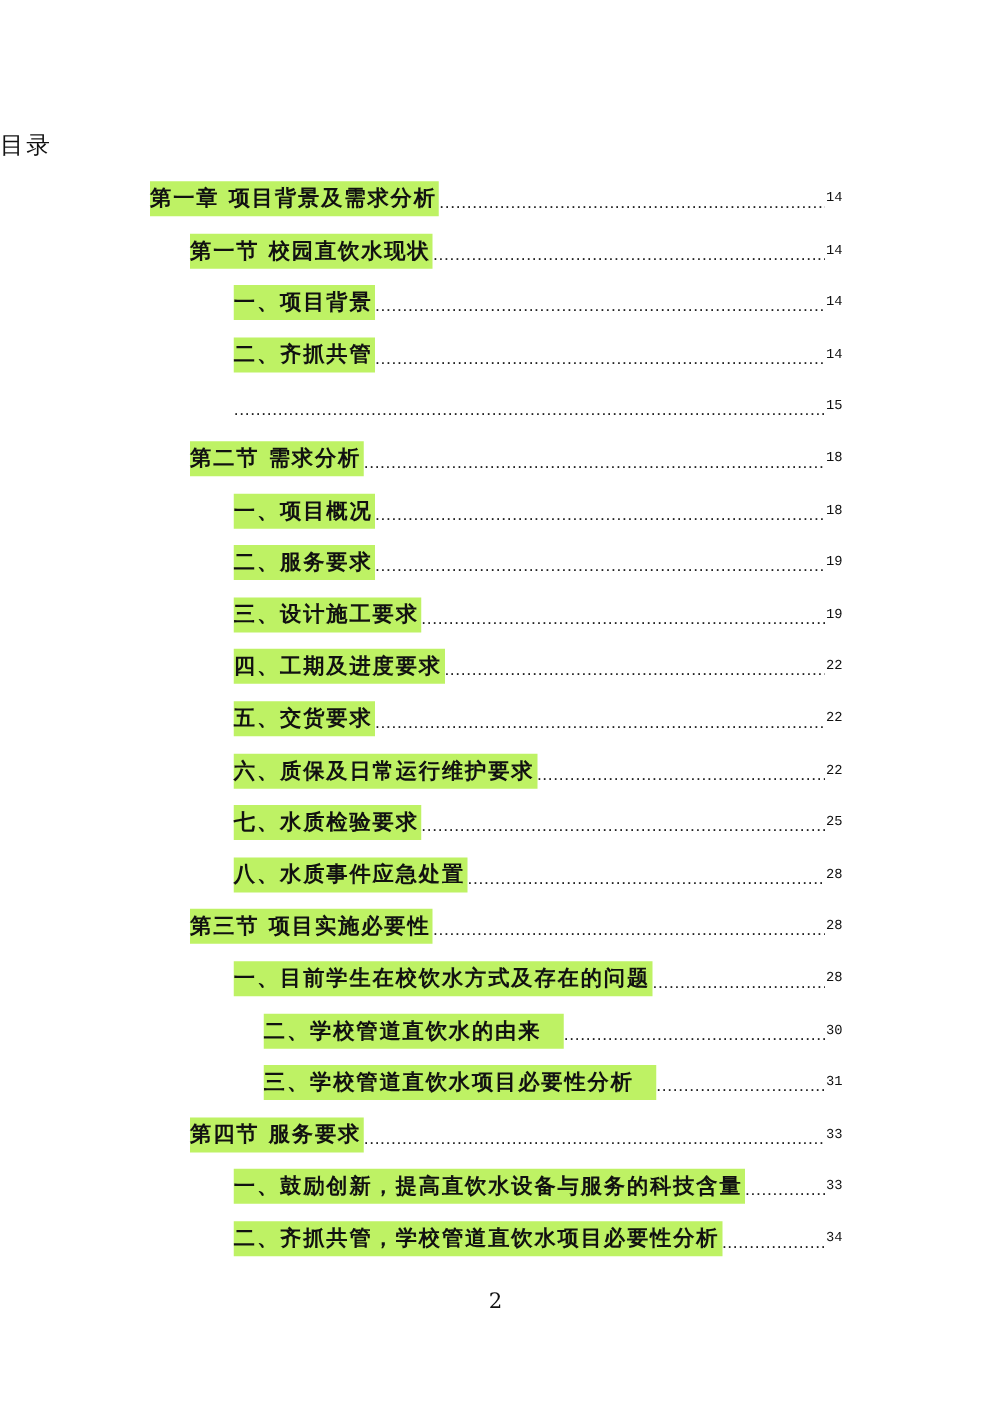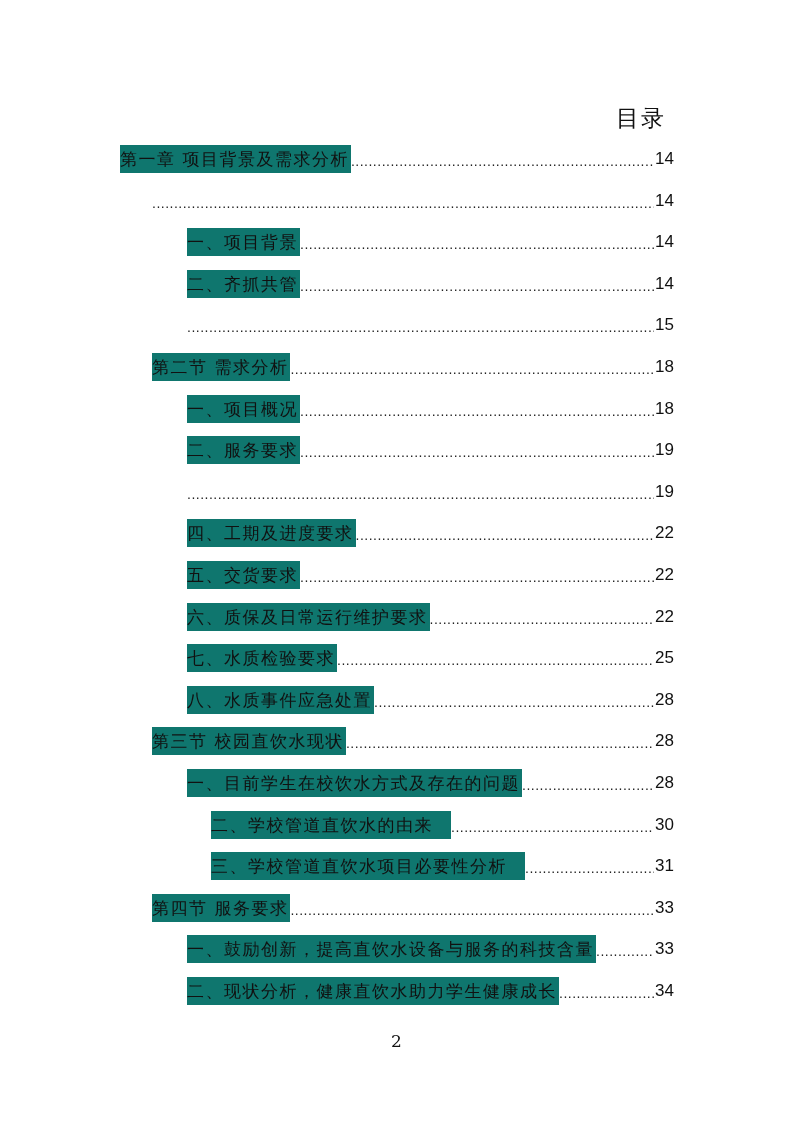--- a/index.html
+++ b/index.html
@@ -1,45 +1,46 @@
 <!DOCTYPE html>
 <html><head>
 <meta charset="utf-8">
 <style>
   html, body { margin:0; padding:0; background:#ffffff; }
   body { width:793px; height:1122px; position:relative; overflow:hidden;
          font-family: "DejaVu Sans", "Liberation Sans", sans-serif; color:#111; }
-  .title { position:absolute; top:103px; left:0; width:666px; text-align:right;
-           font-size:23px; letter-spacing:2px; }
+  .title { position:absolute; top:103px; left:0; width:666px; text-align:left;
+           font-size:19px; letter-spacing:2px; }
   .toc { position:absolute; top:145px; left:0; width:793px; }
   .row { position:absolute; height:28px; display:flex; align-items:flex-end;
          font-size:17px; line-height:28px; }
-  .row .label { white-space:nowrap; letter-spacing:1.5px; padding-right:2px; background:#0f766e; }
+  .row .label { white-space:nowrap; letter-spacing:1.5px; padding-right:2px; background:#bef264;font-weight:bold; }
   .row .dots { flex:1; overflow:hidden; white-space:nowrap; font-family:"Liberation Sans", sans-serif;
                font-size:14px; letter-spacing:0.5px; line-height:24px; color:#222; }
-  .row .page { font-family:Liberation Sans, sans-serif; font-size:17px; padding-left:1px; }
+  .row .page { font-family:Liberation Mono, monospace; font-size:11px; padding-left:1px; }
   .lvl1 { left:120px; width:554px; }
   .lvl2 { left:152px; width:522px; }
   .lvl3 { left:187px; width:487px; }
   .gap .label { padding-right:18px;margin-left:24px; }
   .footer { position:absolute; top:1031px; left:0; width:793px; text-align:center;
             font-family:"DejaVu Serif", "Liberation Serif", serif; font-size:17px; }
 </style>
 </head>
 <body>
 
 <div class="title">目录</div>
 
 <div class="toc">
   <div class="row lvl1" style="top:0px">
     <span class="label">第一章  项目背景及需求分析</span>
       <span class="dots">.........................................................................................................................</span>
       <span class="page">14</span>
   </div>
   <div class="row lvl2" style="top:41.6px">
+    <span class="label">第一节  校园直饮水现状</span>
       <span class="dots">.........................................................................................................................</span>
       <span class="page">14</span>
   </div>
   <div class="row lvl3" style="top:83.2px">
     <span class="label">一、项目背景</span>
       <span class="dots">.........................................................................................................................</span>
       <span class="page">14</span>
   </div>
   <div class="row lvl3" style="top:124.8px">
     <span class="label">二、齐抓共管</span>
@@ -59,20 +60,21 @@
     <span class="label">一、项目概况</span>
       <span class="dots">.........................................................................................................................</span>
       <span class="page">18</span>
   </div>
   <div class="row lvl3" style="top:291.2px">
     <span class="label">二、服务要求</span>
       <span class="dots">.........................................................................................................................</span>
       <span class="page">19</span>
   </div>
   <div class="row lvl3" style="top:332.8px">
+    <span class="label">三、设计施工要求</span>
       <span class="dots">.........................................................................................................................</span>
       <span class="page">19</span>
   </div>
   <div class="row lvl3" style="top:374.4px">
     <span class="label">四、工期及进度要求</span>
       <span class="dots">.........................................................................................................................</span>
       <span class="page">22</span>
   </div>
   <div class="row lvl3" style="top:416px">
     <span class="label">五、交货要求</span>
@@ -88,21 +90,21 @@
     <span class="label">七、水质检验要求</span>
       <span class="dots">.........................................................................................................................</span>
       <span class="page">25</span>
   </div>
   <div class="row lvl3" style="top:540.8px">
     <span class="label">八、水质事件应急处置</span>
       <span class="dots">.........................................................................................................................</span>
       <span class="page">28</span>
   </div>
   <div class="row lvl2" style="top:582.4px">
-    <span class="label">第三节  校园直饮水现状</span>
+    <span class="label">第三节  项目实施必要性</span>
       <span class="dots">.........................................................................................................................</span>
       <span class="page">28</span>
   </div>
   <div class="row lvl3" style="top:624px">
     <span class="label">一、目前学生在校饮水方式及存在的问题</span>
       <span class="dots">.........................................................................................................................</span>
       <span class="page">28</span>
   </div>
   <div class="row lvl3 gap" style="top:665.6px">
     <span class="label">二、学校管道直饮水的由来</span>
@@ -118,19 +120,19 @@
     <span class="label">第四节  服务要求</span>
       <span class="dots">.........................................................................................................................</span>
       <span class="page">33</span>
   </div>
   <div class="row lvl3" style="top:790.4px">
     <span class="label">一、鼓励创新，提高直饮水设备与服务的科技含量</span>
       <span class="dots">.........................................................................................................................</span>
       <span class="page">33</span>
   </div>
   <div class="row lvl3" style="top:832px">
-    <span class="label">二、现状分析，健康直饮水助力学生健康成长</span>
+    <span class="label">二、齐抓共管，学校管道直饮水项目必要性分析</span>
       <span class="dots">.........................................................................................................................</span>
       <span class="page">34</span>
   </div>
 </div>
 
 <div class="footer">2</div>
 
 </body></html>

